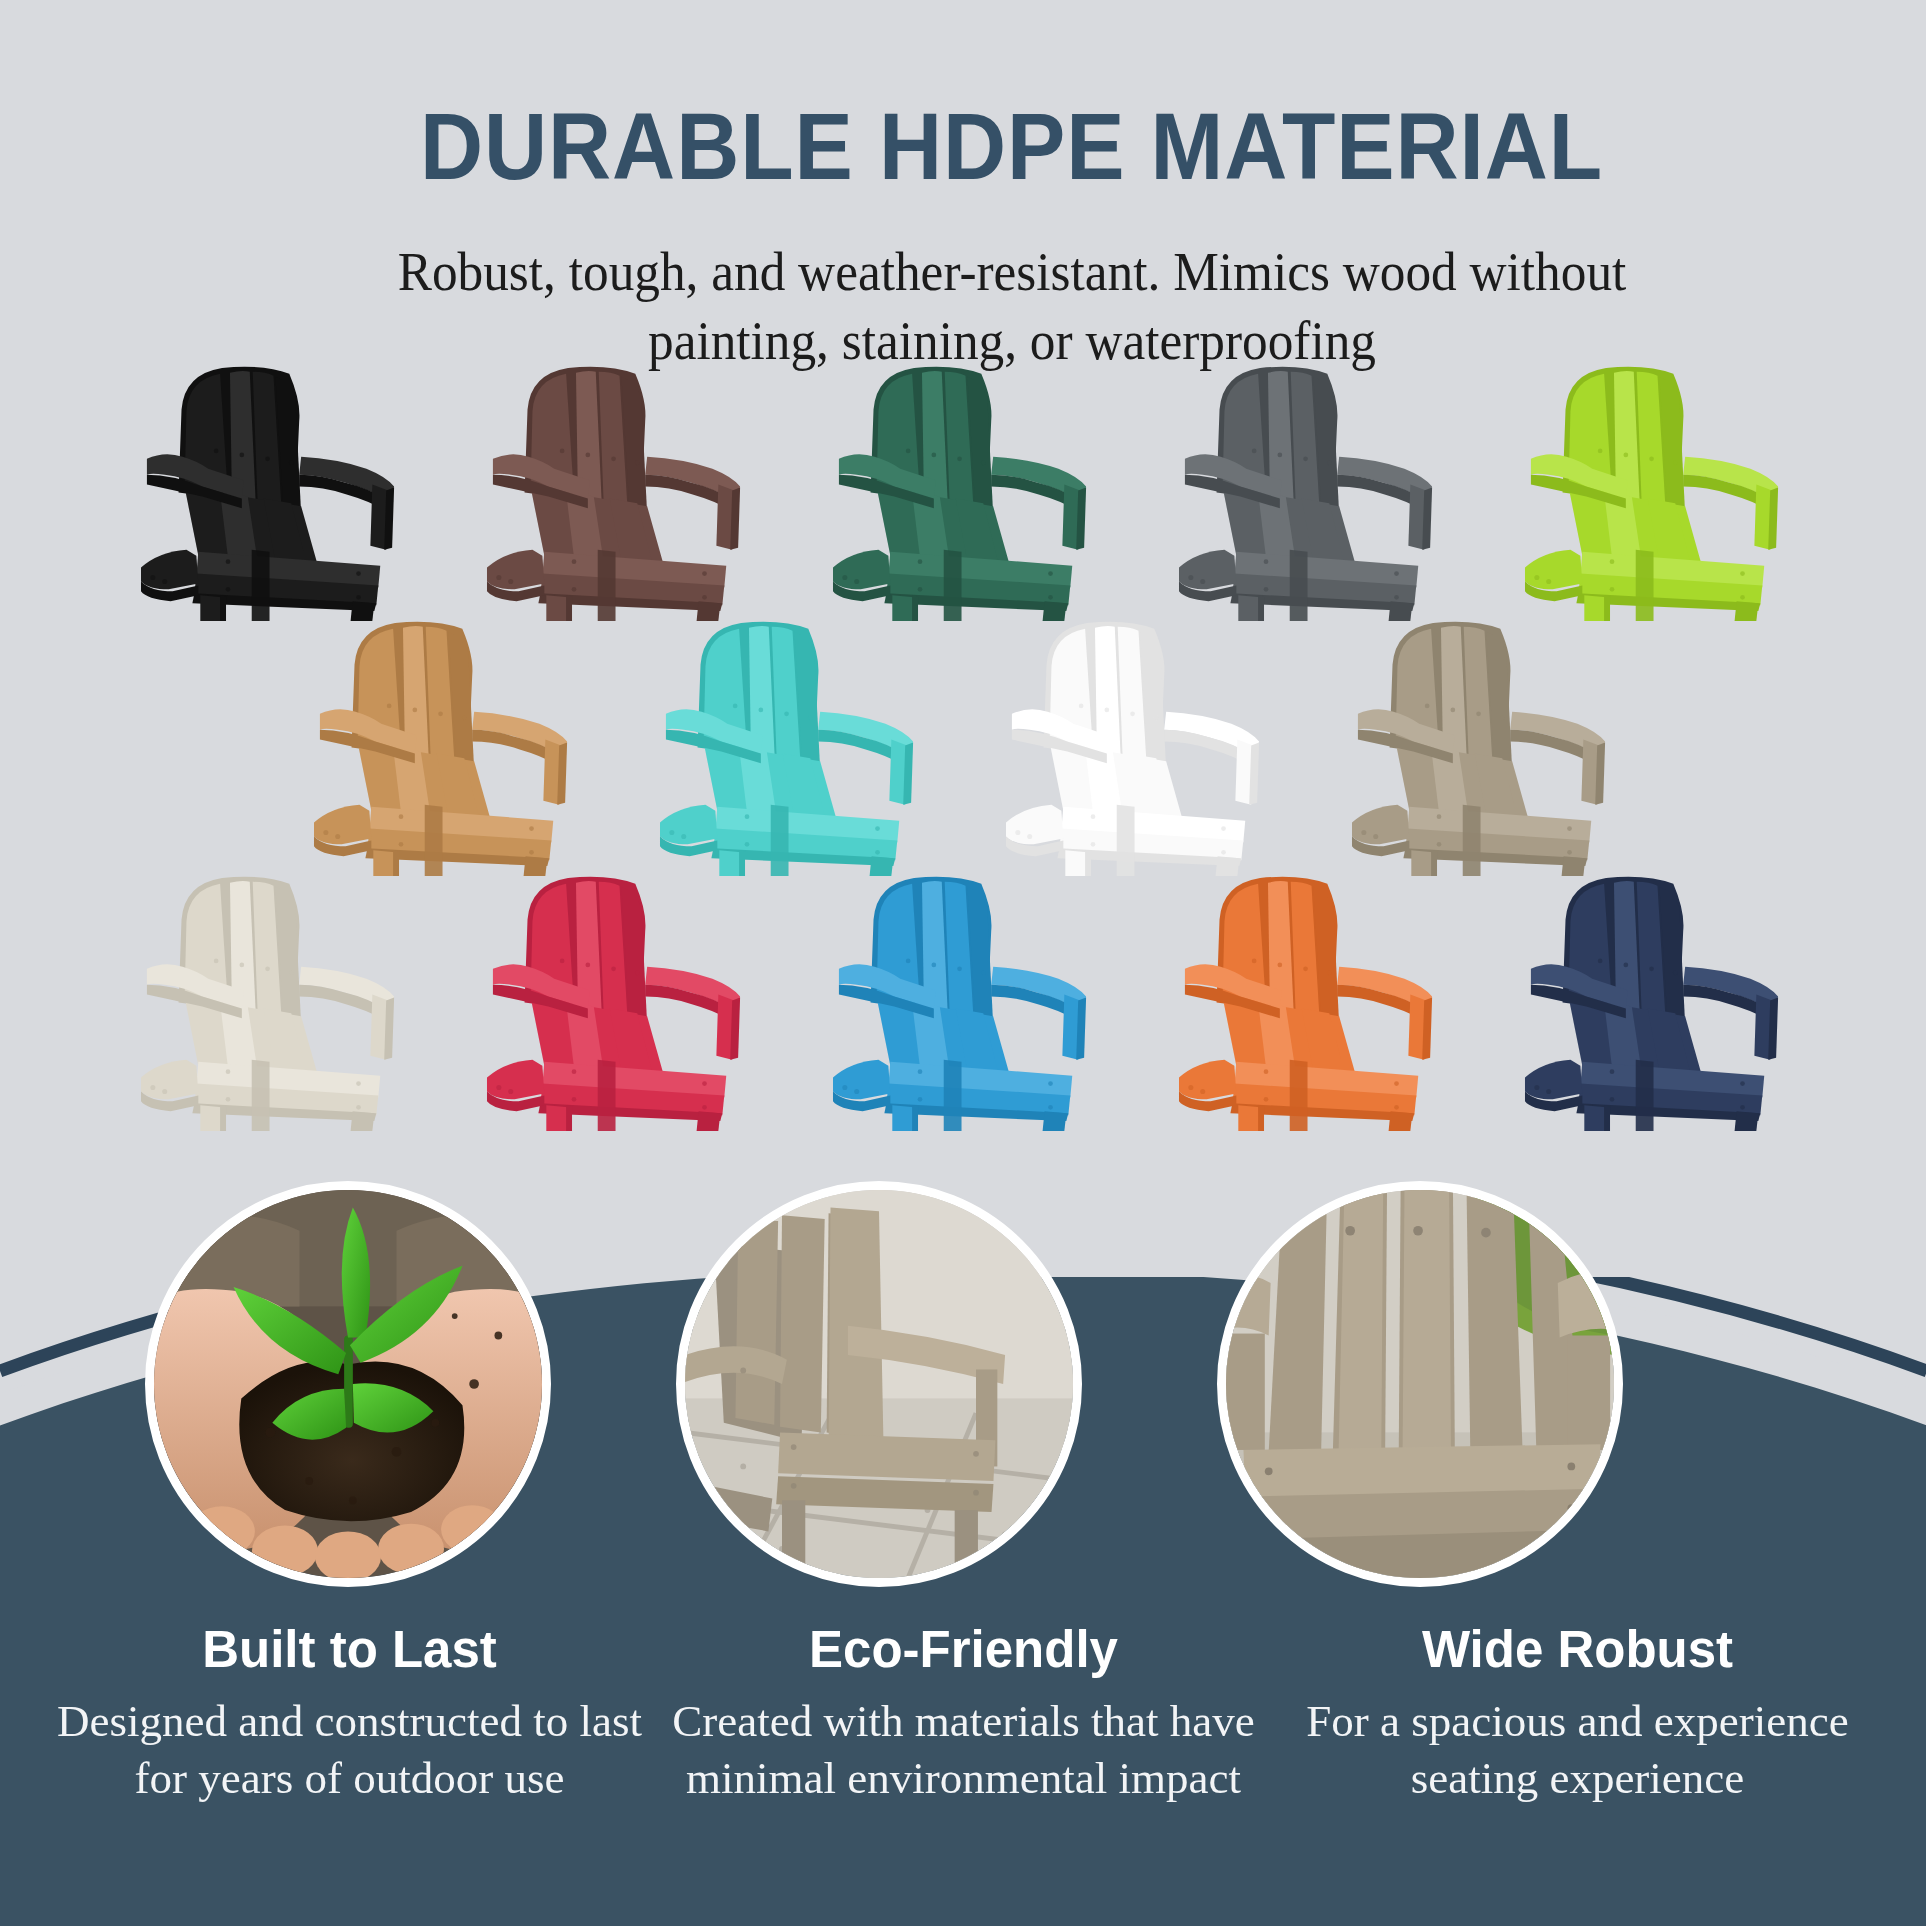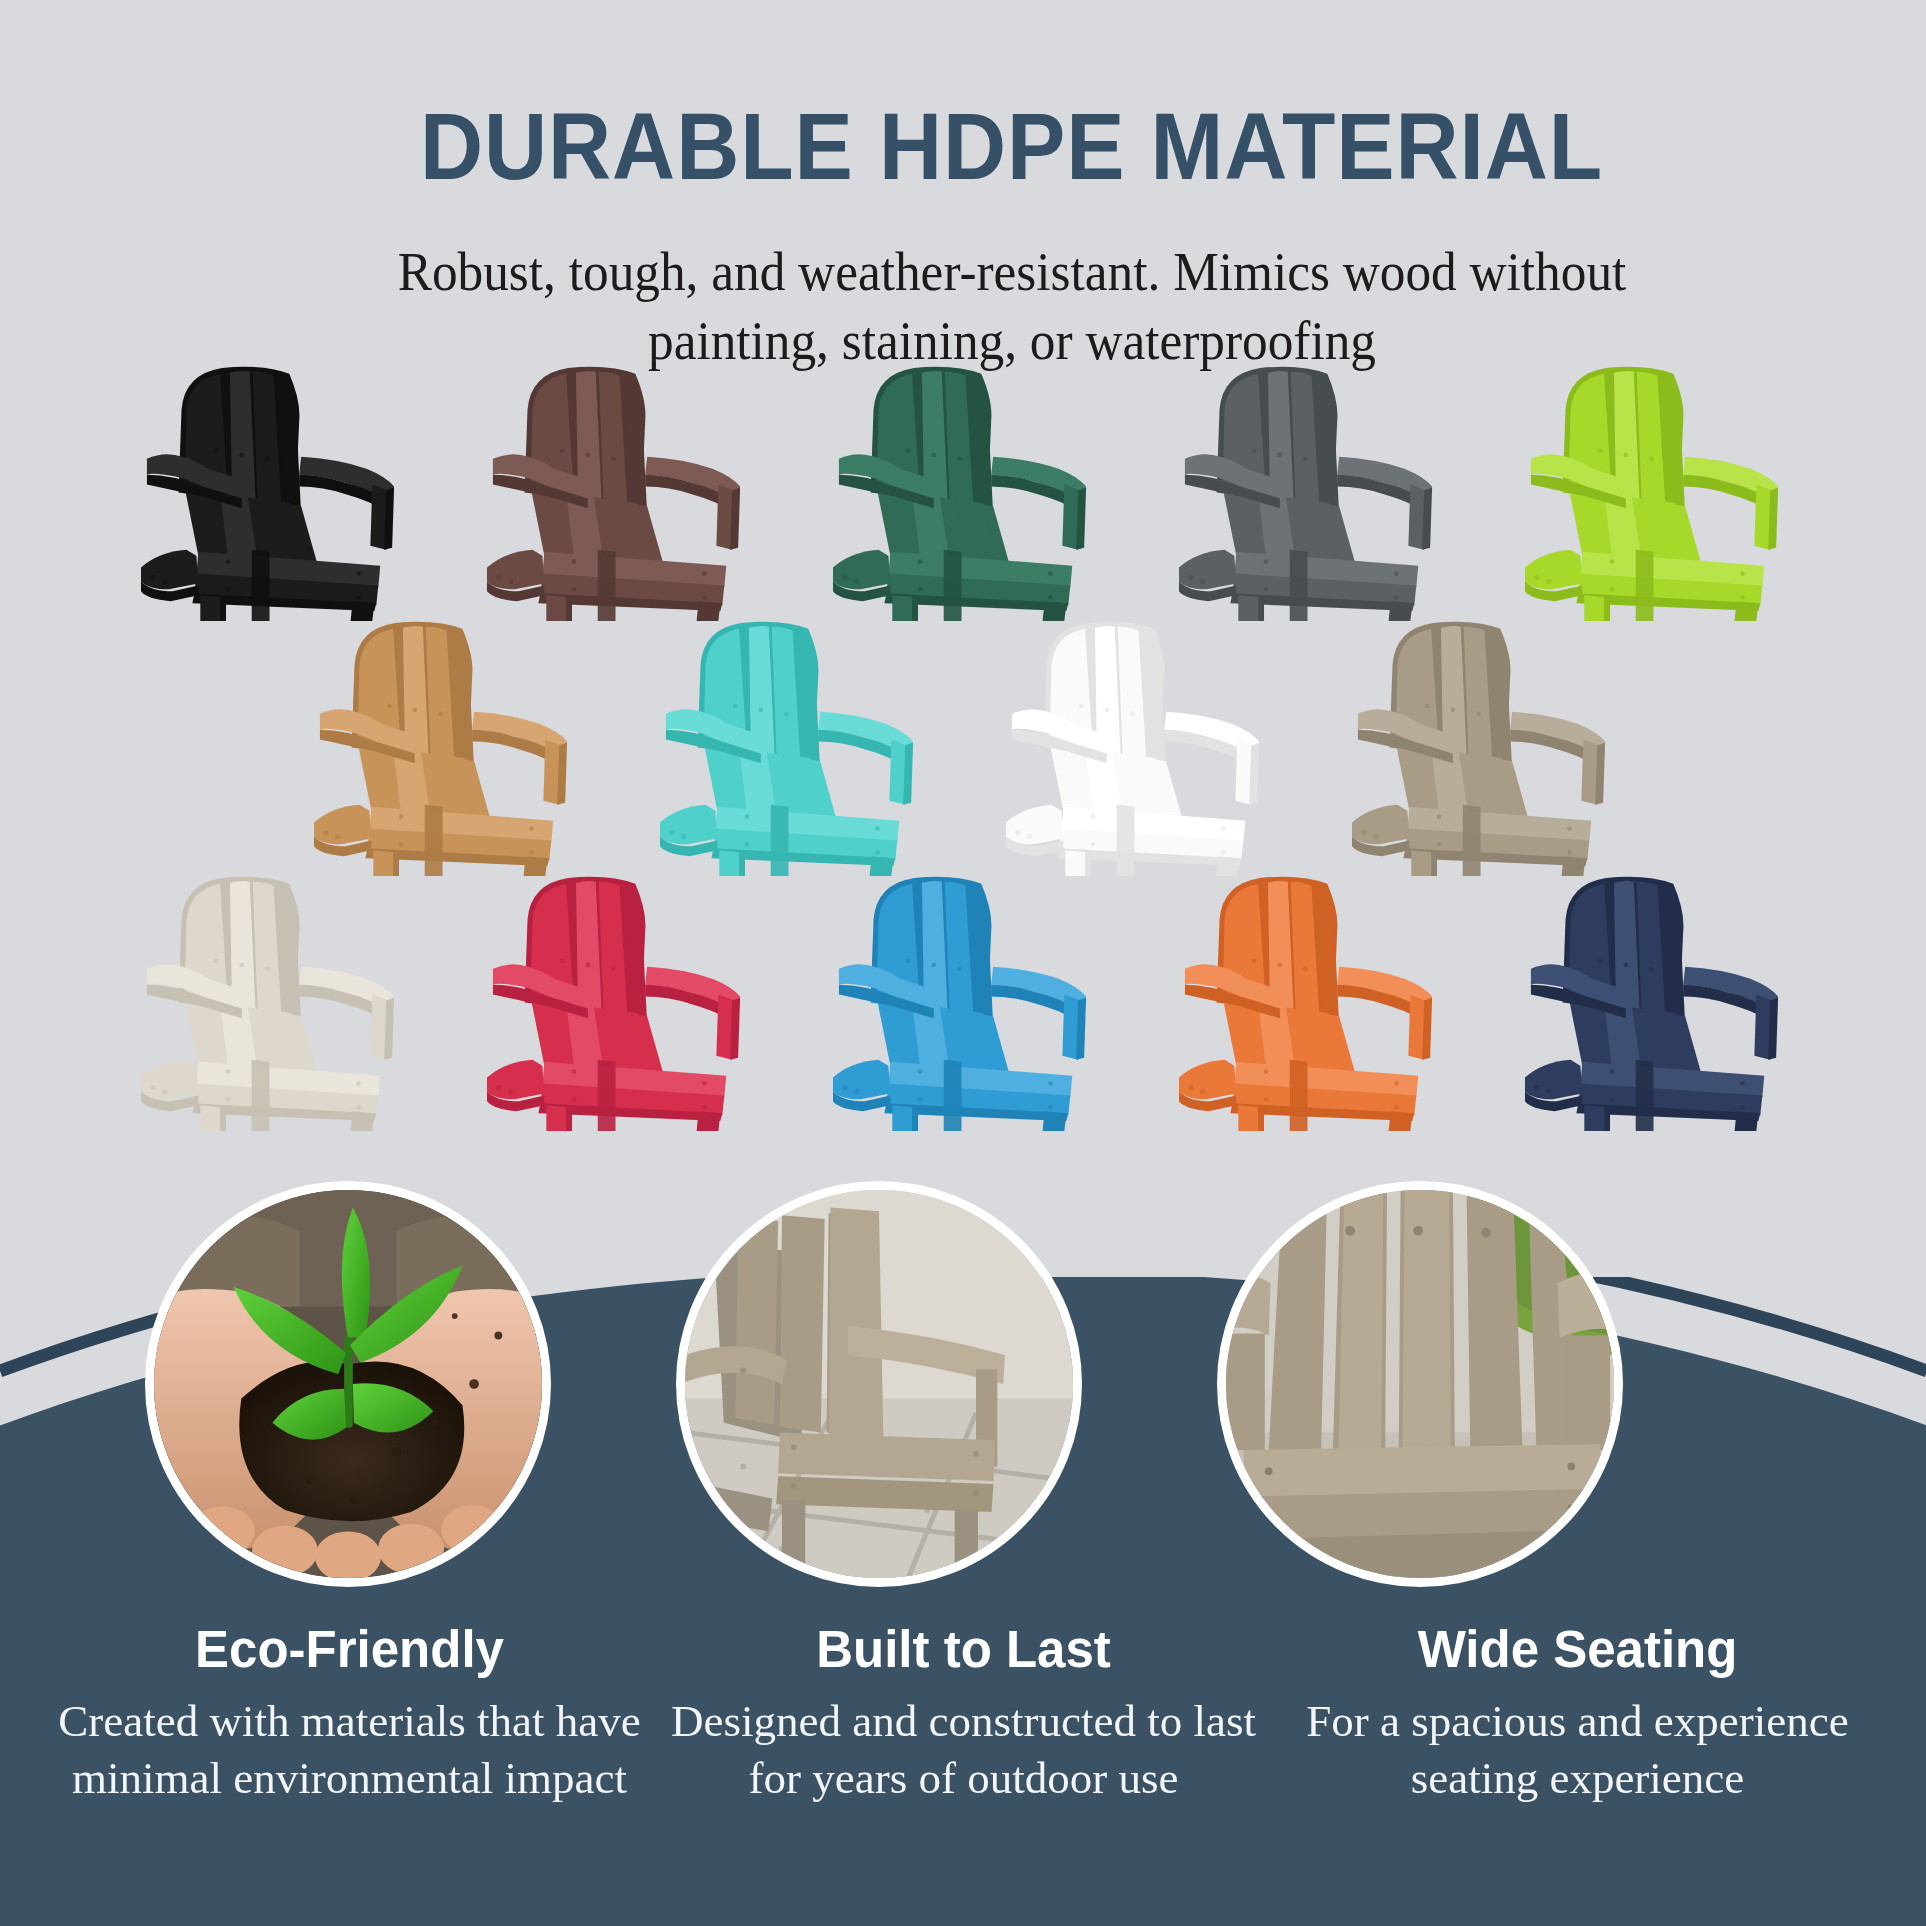--- a/index.html
+++ b/index.html
@@ -1026,27 +1026,27 @@
             <circle cx="356" cy="285" r="4"></circle>
           <circle cx="44" cy="334" r="4"></circle>
             <circle cx="356" cy="328" r="4"></circle>
         </g>
       </svg>
     </div>
   </div>
 
   <div class="features">
     <div class="feat">
+      <h3>Built to Last</h3>
+      <p>Designed and constructed to last for years of outdoor use</p>
+    </div>
+    <div class="feat">
       <h3>Eco-Friendly</h3>
       <p>Created with materials that have minimal environmental impact</p>
     </div>
     <div class="feat">
-      <h3>Built to Last</h3>
-      <p>Designed and constructed to last for years of outdoor use</p>
-    </div>
-    <div class="feat">
-      <h3>Wide Seating</h3>
+      <h3>Wide Robust</h3>
       <p>For a spacious and experience seating experience</p>
     </div>
   </div>
 
 </div>
 
 
 </body></html>

